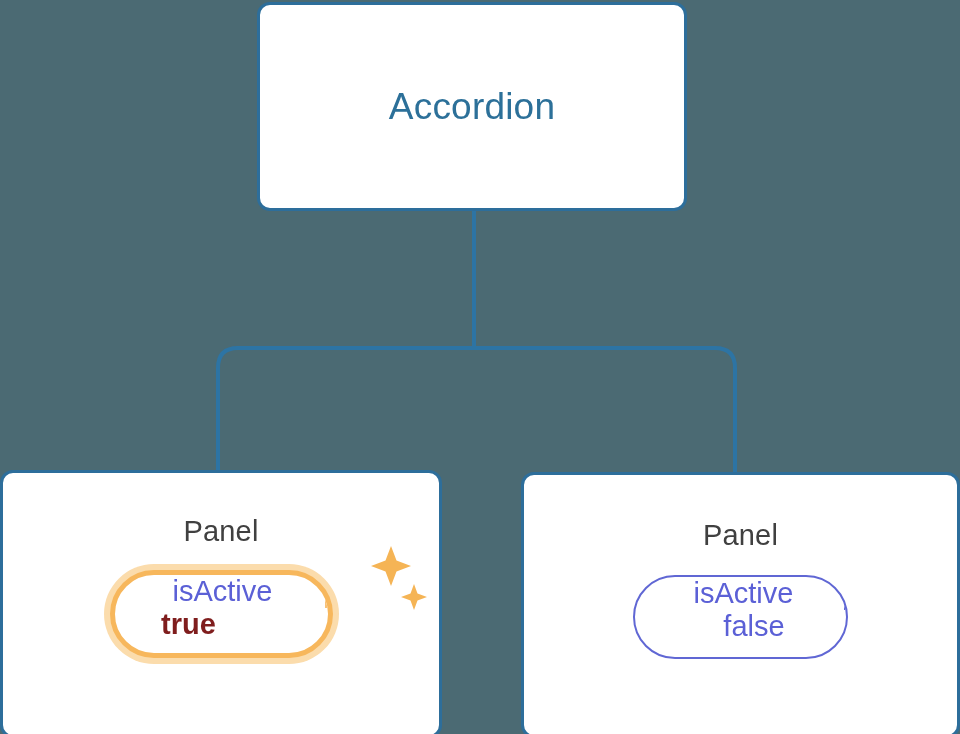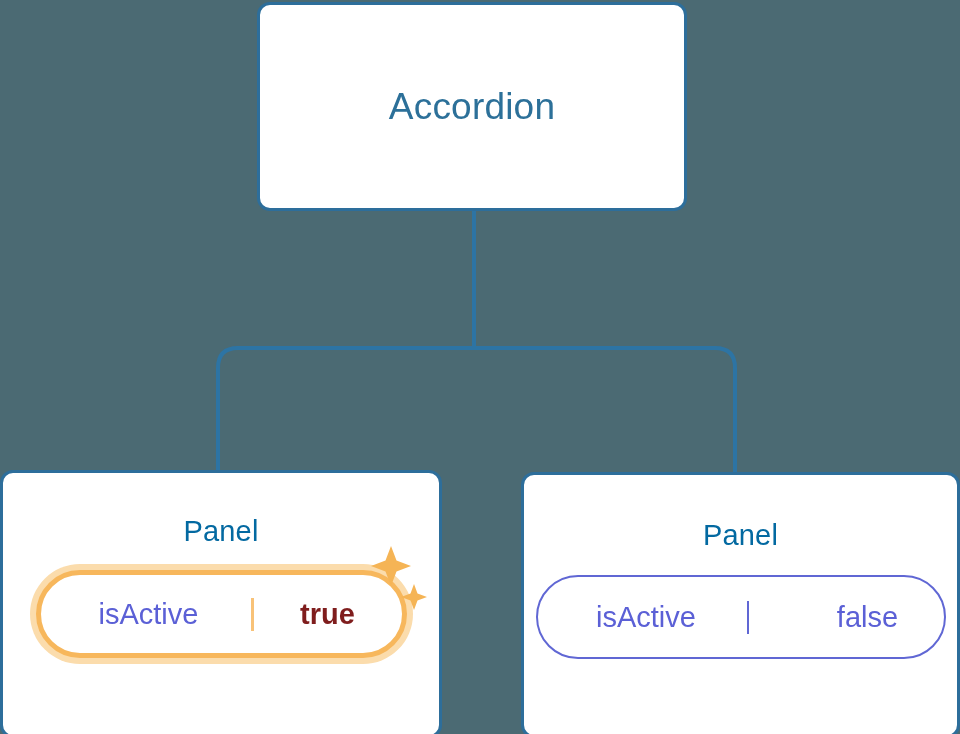--- a/index.html
+++ b/index.html
@@ -65,46 +65,47 @@
   }
   #panel-right {
     left: 521px;
     top: 472px;
     width: 439px;
     height: 266px;
   }
   .panel-label {
     text-align: center;
     font-size: 29px;
-    color: #0369a1;
+    color: #404040;
     margin-top: 42px;
     letter-spacing: 0.2px;
   }
   #panel-right .panel-label {
     margin-top: 44px;
   }
 
   
   .pill-wrap {
     position: relative;
     display: flex;
     justify-content: center;
     margin-top: 22px;
   }
   #panel-right .pill-wrap {
     margin-top: 23px;
   }
 
   .pill {
     display: flex;
-    align-items: center;
+    align-items: flex-start;
     height: 84px;
     border-radius: 48px;
     box-sizing: border-box;
     overflow: hidden;
+    flex-direction: column;
   }
   .pill-key, .pill-val {
     display: flex;
     align-items: center;
     justify-content: center;
     font-size: 29px;
     color: #5b60d6;
     box-sizing: border-box;
   }
 

